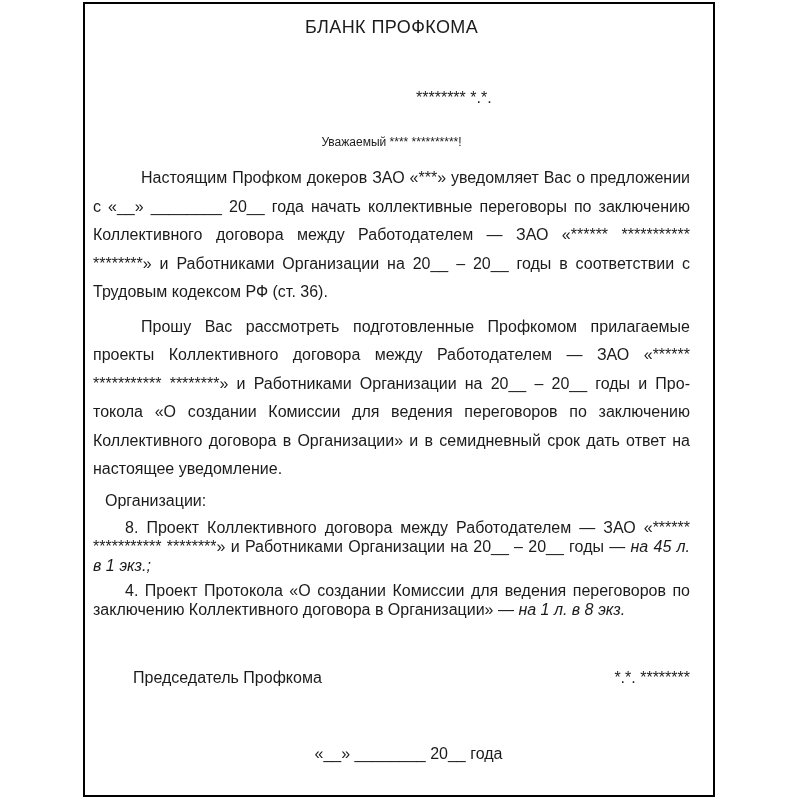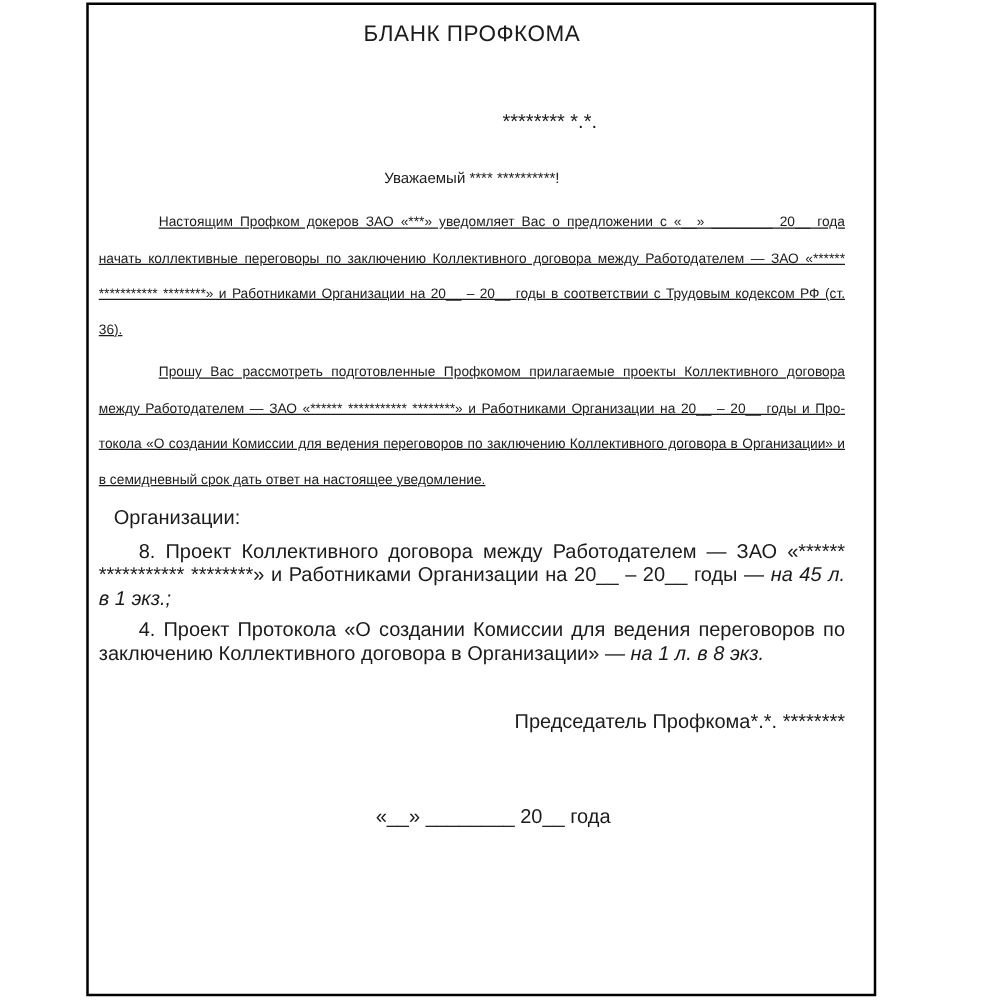--- a/index.html
+++ b/index.html
@@ -15,21 +15,21 @@
     color: #1b1b1b;
   }
   .sheet {
     position: absolute;
     left: 0; top: 0;
     width: 800px; height: 800px;
     background: #ffffff;
   }
   .frame {
     position: absolute;
-    left: 69px;
+    left: 83px;
     top: 2px;
     width: 632px;
     height: 795px;
     border: 2px solid #000000;
     box-sizing: border-box;
     background: #ffffff;
     overflow: hidden;
   }
   .content {
     padding: 0 23px 0 8px;
@@ -54,26 +54,25 @@
   }
   .addressee-line2 {
     text-align: left;
   }
   .salutation {
     margin-top: 26px;
     text-align: center;
     font-size: 12px;
   }
   .para {
-    font-size: 11px;
+    font-size: 16px;
     line-height: 28.5px;
     text-align: justify;
     text-indent: 48px;
     hyphens: manual;
-    text-decoration: underline;
   }
   .para-1 { margin-top: 15px; }
   .para-2 { margin-top: 6px; }
   .attach-heading {
     margin-top: 5px;
     padding-left: 12px;
     font-size: 16px;
     line-height: 23px;
   }
   .attach-item {
@@ -82,23 +81,23 @@
     text-align: justify;
     text-indent: 32px;
     hyphens: manual;
   }
   .attach-item-1 { margin-top: 6px; }
   .attach-item-2 { margin-top: 6px; }
   .attach-item em {
     font-style: italic;
   }
   .signature-row {
-    margin-top: 36px;
+    margin-top: 50px;
     display: flex;
-    justify-content: flex-end;
+    justify-content: space-between;
     align-items: baseline;
     font-size: 16px;
     padding-left: 40px;
   }
   .date-line {
     margin-top: 58px;
     padding-left: 34px;
     font-size: 16px;
     text-align: center;
   }

